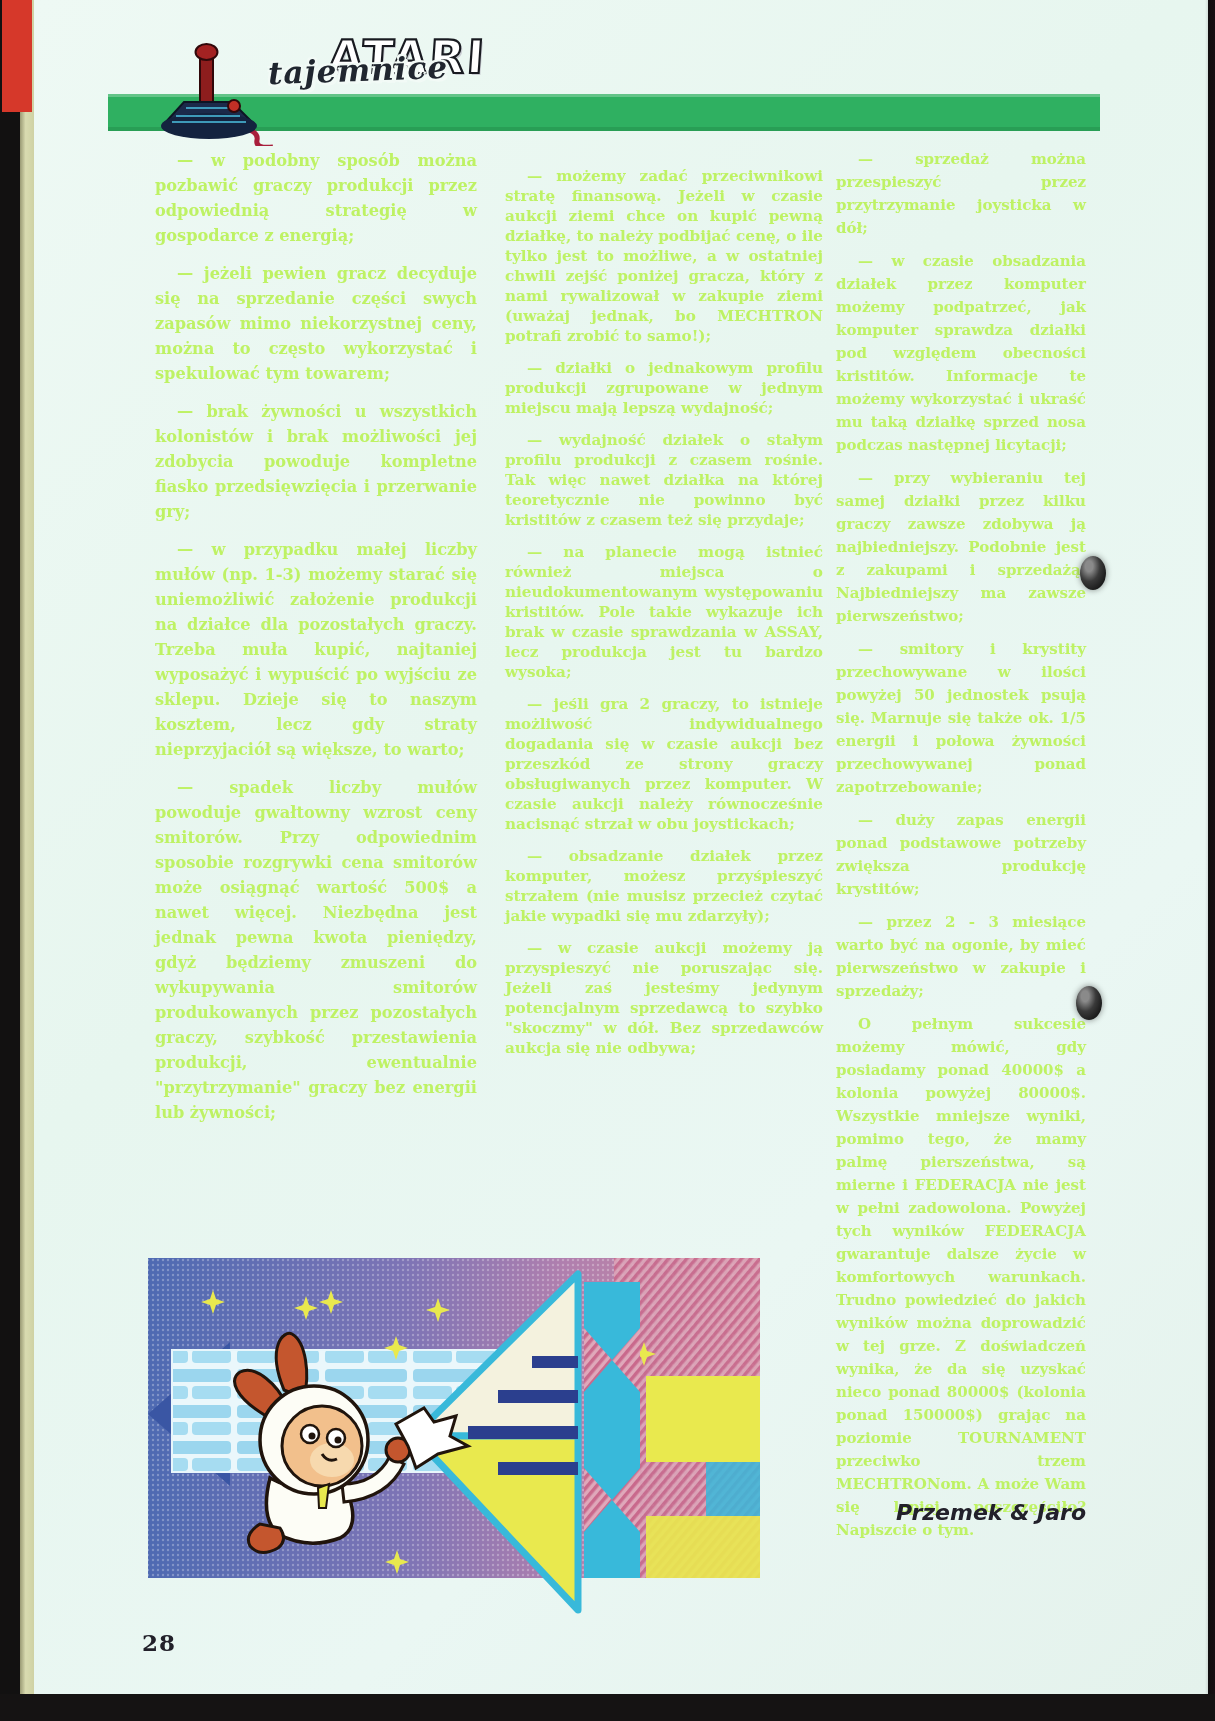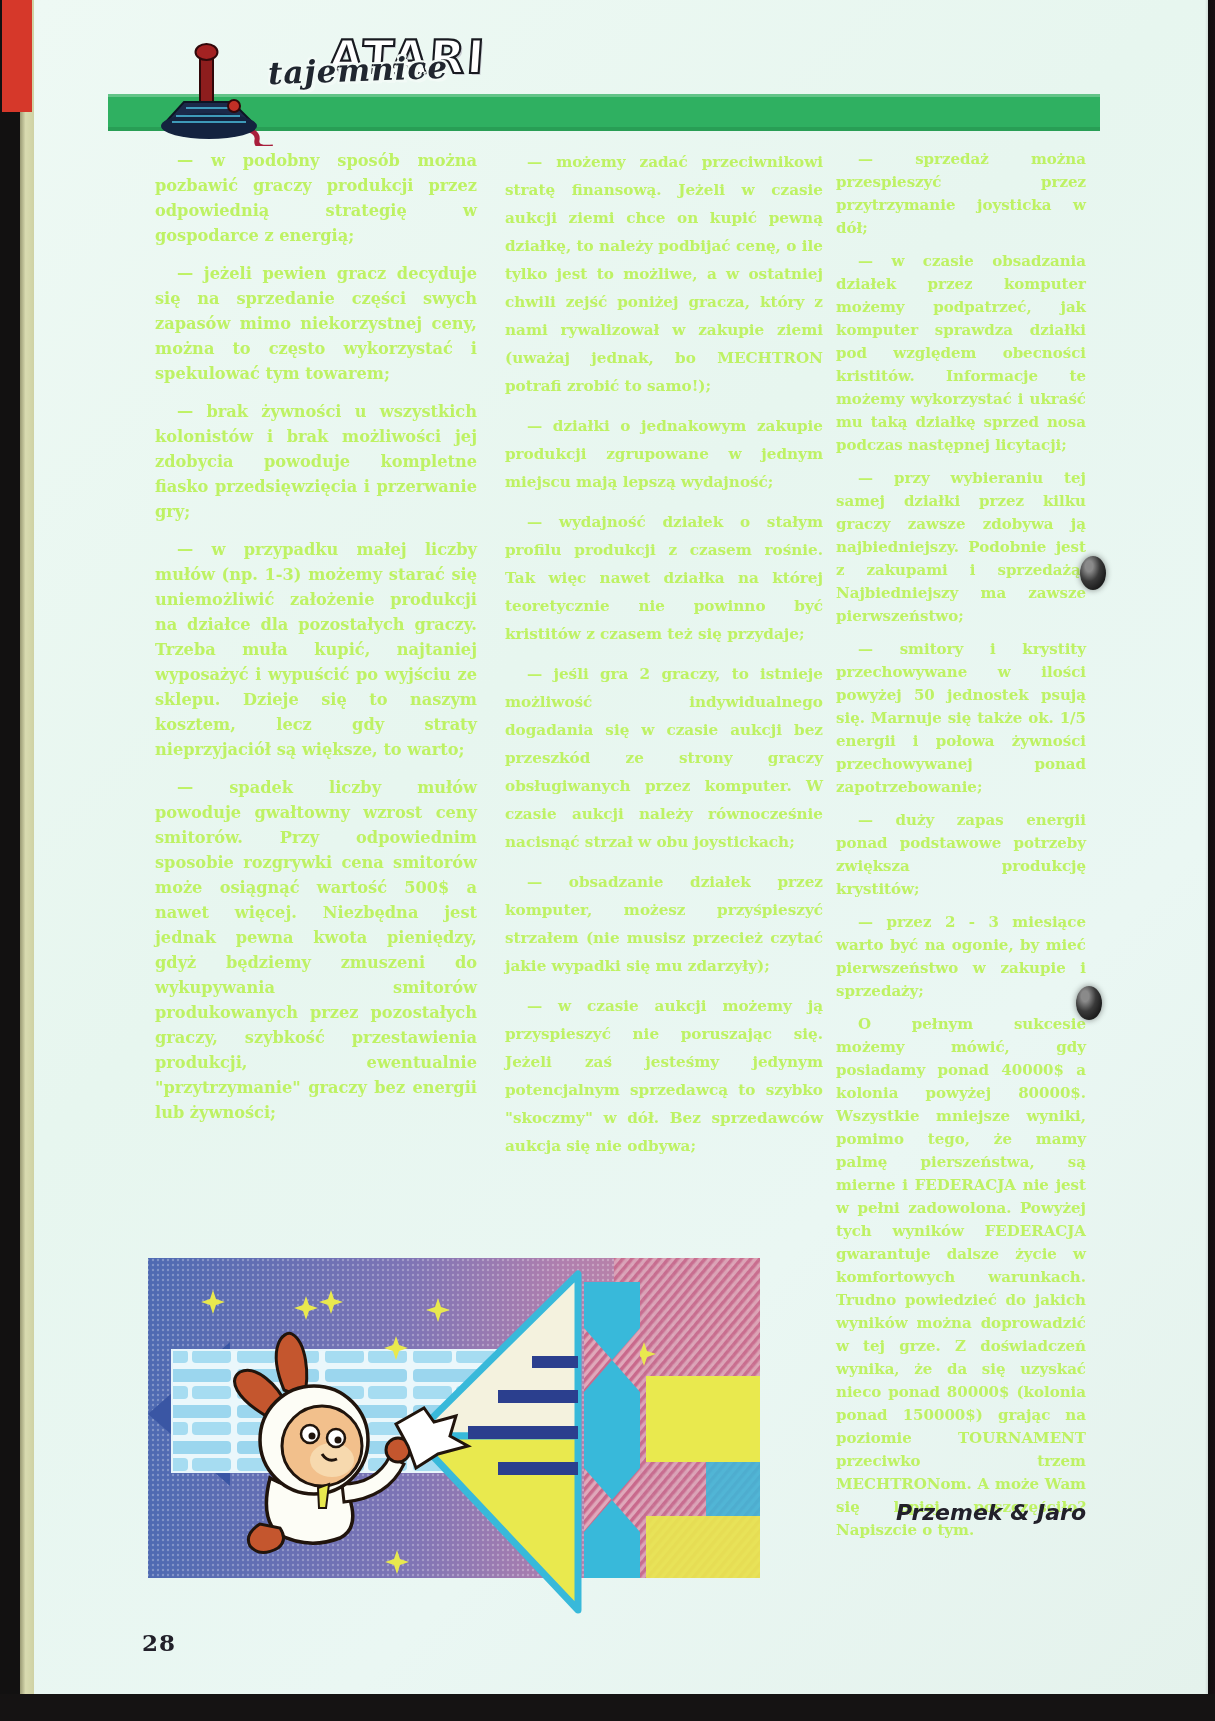--- a/index.html
+++ b/index.html
@@ -27,21 +27,21 @@
   #logo-script{position:absolute;left:0;top:18px;font-style:italic;font-weight:700;font-size:31px;
          color:#20262f;transform:rotate(-2deg);letter-spacing:1px;
          text-shadow:-2px -2px 0 #f2faf6,2px -2px 0 #f2faf6,-2px 2px 0 #f2faf6,2px 2px 0 #f2faf6,3px 3px 0 #f2faf6;}
   #green-bar{position:absolute;left:108px;top:94px;width:992px;height:37px;background:#2fb061;
          box-shadow:inset 0 3px 0 rgba(255,255,255,.25), inset 0 -4px 0 rgba(0,60,20,.15);}
   #joystick{position:absolute;left:142px;top:42px;width:136px;height:104px;}
   
   .col{position:absolute;top:148px;color:#bef264;text-align:justify;font-weight:700;}
   .col p{margin:0 0 13px 0;text-indent:22px;hyphens:auto;-webkit-hyphens:auto;}
   #col1{left:155px;width:322px;font-size:16.2px;line-height:25px;}
-  #col2{left:505px;width:318px;font-size:15.2px;line-height:28px;}
+  #col2{left:505px;width:318px;font-size:15.2px;line-height:20px;margin-top:18px;}
   #col2 p{margin-bottom:12px;}
   #col3{left:836px;width:250px;font-size:15px;line-height:23px;}
   #col3 p{margin-bottom:10px;}
   #signature{position:absolute;left:836px;top:1500px;width:250px;text-align:right;
          font-family:"DejaVu Sans","Liberation Sans",sans-serif;
          font-style:italic;font-weight:700;font-size:22px;color:#22202a;}
   #page-number{position:absolute;left:142px;top:1604px;font-size:23px;font-weight:800;color:#22202a;
          letter-spacing:1px;margin-top:25px;}
   #illustration{position:absolute;left:146px;top:1258px;width:616px;height:372px;}
 </style>
@@ -71,22 +71,23 @@
 
   <div id="col1" class="col">
     <p>— w podobny sposób można pozbawić graczy produkcji przez odpowiednią strategię w gospodarce z energią;</p>
     <p>— jeżeli pewien gracz decyduje się na sprzedanie części swych zapasów mimo niekorzystnej ceny, można to często wykorzystać i spekulować tym towarem;</p>
     <p>— brak żywności u wszystkich kolonistów i brak możliwości jej zdobycia powoduje kompletne fiasko przedsięwzięcia i przerwanie gry;</p>
     <p>— w przypadku małej liczby mułów (np. 1-3) możemy starać się uniemożliwić założenie produkcji na działce dla pozostałych graczy. Trzeba muła kupić, najtaniej wyposażyć i wypuścić po wyjściu ze sklepu. Dzieje się to naszym kosztem, lecz gdy straty nieprzyjaciół są większe, to warto;</p>
     <p>— spadek liczby mułów powoduje gwałtowny wzrost ceny smitorów. Przy odpowiednim sposobie rozgrywki cena smitorów może osiągnąć wartość 500$ a nawet więcej. Niezbędna jest jednak pewna kwota pieniędzy, gdyż będziemy zmuszeni do wykupywania smitorów produkowanych przez pozostałych graczy, szybkość przestawienia produkcji, ewentualnie "przytrzymanie" graczy bez energii lub żywności;</p>
   </div>
   <div id="col2" class="col">
     <p>— możemy zadać przeciwnikowi stratę finansową. Jeżeli w czasie aukcji ziemi chce on kupić pewną działkę, to należy podbijać cenę, o ile tylko jest to możliwe, a w ostatniej chwili zejść poniżej gracza, który z nami rywalizował w zakupie ziemi (uważaj jednak, bo MECHTRON potrafi zrobić to samo!);</p>
-    <p>— działki o jednakowym zakupie produkcji zgrupowane w jednym miejscu mają lepszą wydajność;</p>
+    <p>— działki o jednakowym profilu produkcji zgrupowane w jednym miejscu mają lepszą wydajność;</p>
     <p>— wydajność działek o stałym profilu produkcji z czasem rośnie. Tak więc nawet działka na której teoretycznie nie powinno być kristitów z czasem też się przydaje;</p>
+    <p>— na planecie mogą istnieć również miejsca o nieudokumentowanym występowaniu kristitów. Pole takie wykazuje ich brak w czasie sprawdzania w ASSAY, lecz produkcja jest tu bardzo wysoka;</p>
     <p>— jeśli gra 2 graczy, to istnieje możliwość indywidualnego dogadania się w czasie aukcji bez przeszkód ze strony graczy obsługiwanych przez komputer. W czasie aukcji należy równocześnie nacisnąć strzał w obu joystickach;</p>
     <p>— obsadzanie działek przez komputer, możesz przyśpieszyć strzałem (nie musisz przecież czytać jakie wypadki się mu zdarzyły);</p>
     <p>— w czasie aukcji możemy ją przyspieszyć nie poruszając się. Jeżeli zaś jesteśmy jedynym potencjalnym sprzedawcą to szybko "skoczmy" w dół. Bez sprzedawców aukcja się nie odbywa;</p>
   </div>
   <div id="col3" class="col">
     <p>— sprzedaż można przespieszyć przez przytrzymanie joysticka w dół;</p>
     <p>— w czasie obsadzania działek przez komputer możemy podpatrzeć, jak komputer sprawdza działki pod względem obecności kristitów. Informacje te możemy wykorzystać i ukraść mu taką działkę sprzed nosa podczas następnej licytacji;</p>
     <p>— przy wybieraniu tej samej działki przez kilku graczy zawsze zdobywa ją najbiedniejszy. Podobnie jest z zakupami i sprzedażą. Najbiedniejszy ma zawsze pierwszeństwo;</p>
     <p>— smitory i krystity przechowywane w ilości powyżej 50 jednostek psują się. Marnuje się także ok. 1/5 energii i połowa żywności przechowywanej ponad zapotrzebowanie;</p>
     <p>— duży zapas energii ponad podstawowe potrzeby zwiększa produkcję krystitów;</p>

